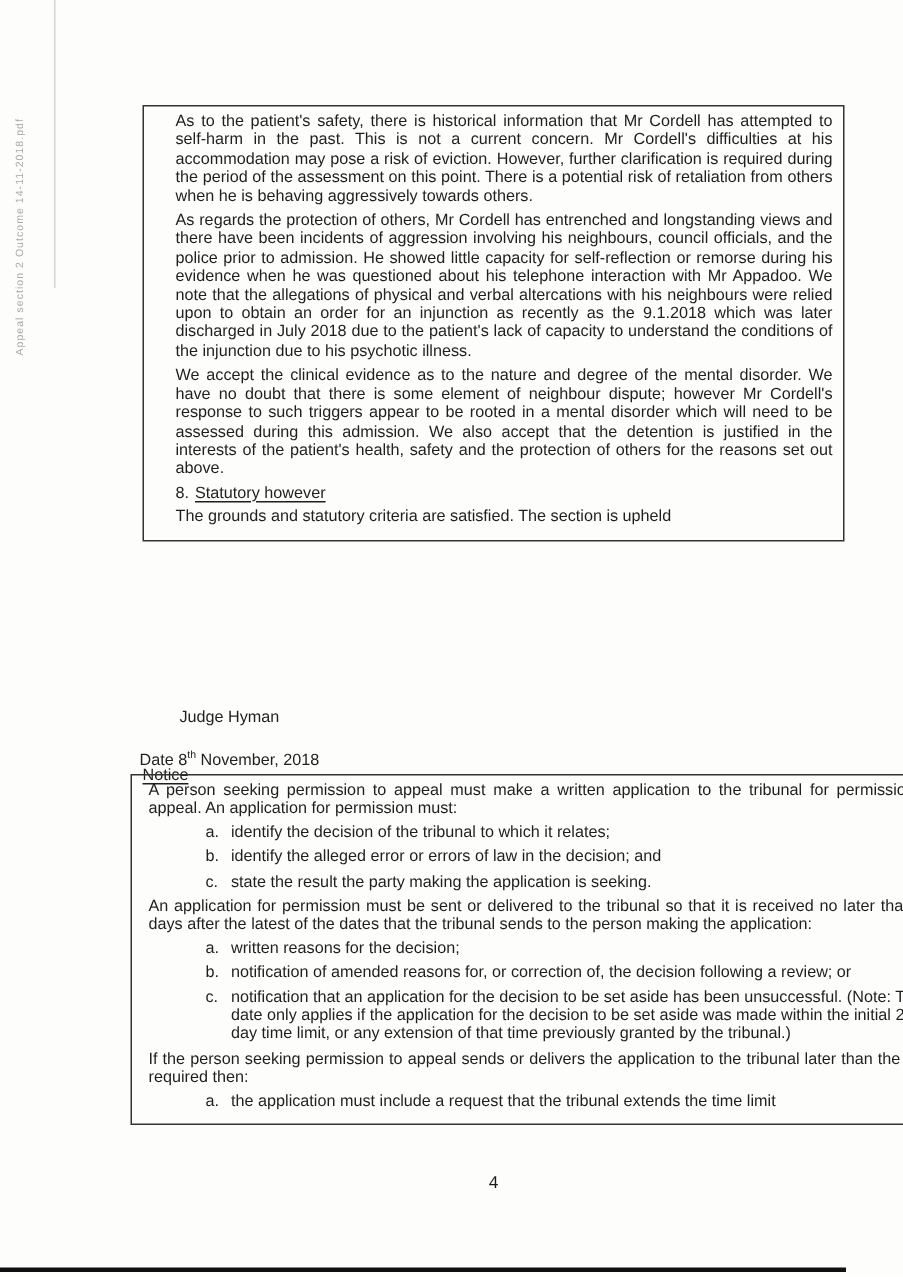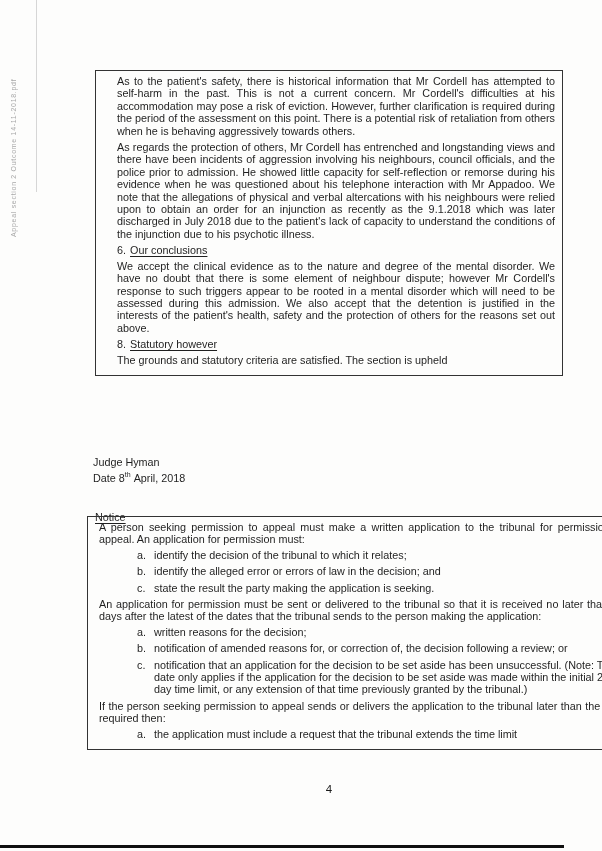--- a/index.html
+++ b/index.html
@@ -24,21 +24,21 @@
     position:absolute;left:95px;top:70px;width:468px;box-sizing:border-box;
     border:1.5px solid #333;padding:4px 7px 5px 21px;
   }
   .decision-box p{margin:0 0 4px 0;font-size:10.8px;line-height:12.4px;}
   .just{text-align:justify;}
   .sec-head{margin:1px 0 3px 0 !important;}
   .sec-num{margin-right:4px;}
   .u{text-decoration:underline;text-underline-offset:1.5px;}
   
   .signature{position:absolute;left:93px;top:456px;font-size:10.8px;line-height:13px;}
-  .signature p{margin:0 0 3px 0;}
+  .signature p{margin:16px 0 3px 0;text-align:center;}
   sup{font-size:7px;vertical-align:super;line-height:0;}
   .date-rest{margin-left:3px;}
   
   .notice-heading{position:absolute;left:95px;top:500px;font-size:10.8px;}
   .notice-box{
     position:absolute;left:87px;top:516px;width:546px;box-sizing:border-box;
     border:1.5px solid #333;padding:4px 8px 5px 11px;
     font-size:10.8px;line-height:12.4px;
   }
   .np{margin:0 0 3px 0;}
@@ -55,36 +55,35 @@
 
   <div class="left-line"></div>
 
   <div class="filename">Appeal section 2 Outcome 14-11-2018.pdf</div>
 
   <div class="decision-box">
     <p class="just">As to the patient's safety, there is historical information that Mr Cordell has attempted to self-harm in the past. This is not a current concern. Mr Cordell's difficulties at his accommodation may pose a risk of eviction. However, further clarification is required during the period of the assessment on this point. There is a potential risk of retaliation from others when he is behaving aggressively towards others.</p>
     <p class="just">As regards the protection of others, Mr Cordell has entrenched and longstanding views and there have been incidents of aggression involving his neighbours, council officials, and the police prior to admission. He showed little capacity for self-reflection or remorse during his evidence when he was questioned about his telephone interaction with Mr Appadoo. We note that the allegations of physical and verbal altercations with his neighbours were relied upon to obtain an order for an injunction as recently as the 9.1.2018 which was later discharged in July 2018 due to the patient's lack of capacity to understand the conditions of the injunction due to his psychotic illness.</p>
 
     <div>
-      <p class="sec-head"><span class="sec-num">6.</span><span class="u">Our conclusions</span></p>
       <p class="just">We accept the clinical evidence as to the nature and degree of the mental disorder. We have no doubt that there is some element of neighbour dispute; however Mr Cordell's response to such triggers appear to be rooted in a mental disorder which will need to be assessed during this admission. We also accept that the detention is justified in the interests of the patient's health, safety and the protection of others for the reasons set out above.</p>
     </div>
 
     <div>
     </div>
 
     <div>
       <p class="sec-head"><span class="sec-num">8.</span><span class="u">Statutory however</span></p>
       <p>The grounds and statutory criteria are satisfied. The section is upheld</p>
     </div>
   </div>
 
   <div class="signature">
     <p>Judge Hyman</p>
-    <p><span>Date 8</span><sup>th</sup><span class="date-rest">April, 2018</span></p>
+    <p><span>Date 8</span><sup>th</sup><span class="date-rest">November, 2018</span></p>
   </div>
 
   <p class="notice-heading u">Notice</p>
 
   <div class="notice-box">
     <p class="np just">A person seeking permission to appeal must make a written application to the tribunal for permission to appeal. An application for permission must:</p>
     <div class="nli">
         <span class="nli-label">a.</span>
         <span class="nli-text">identify the decision of the tribunal to which it relates;</span>
       </div>

